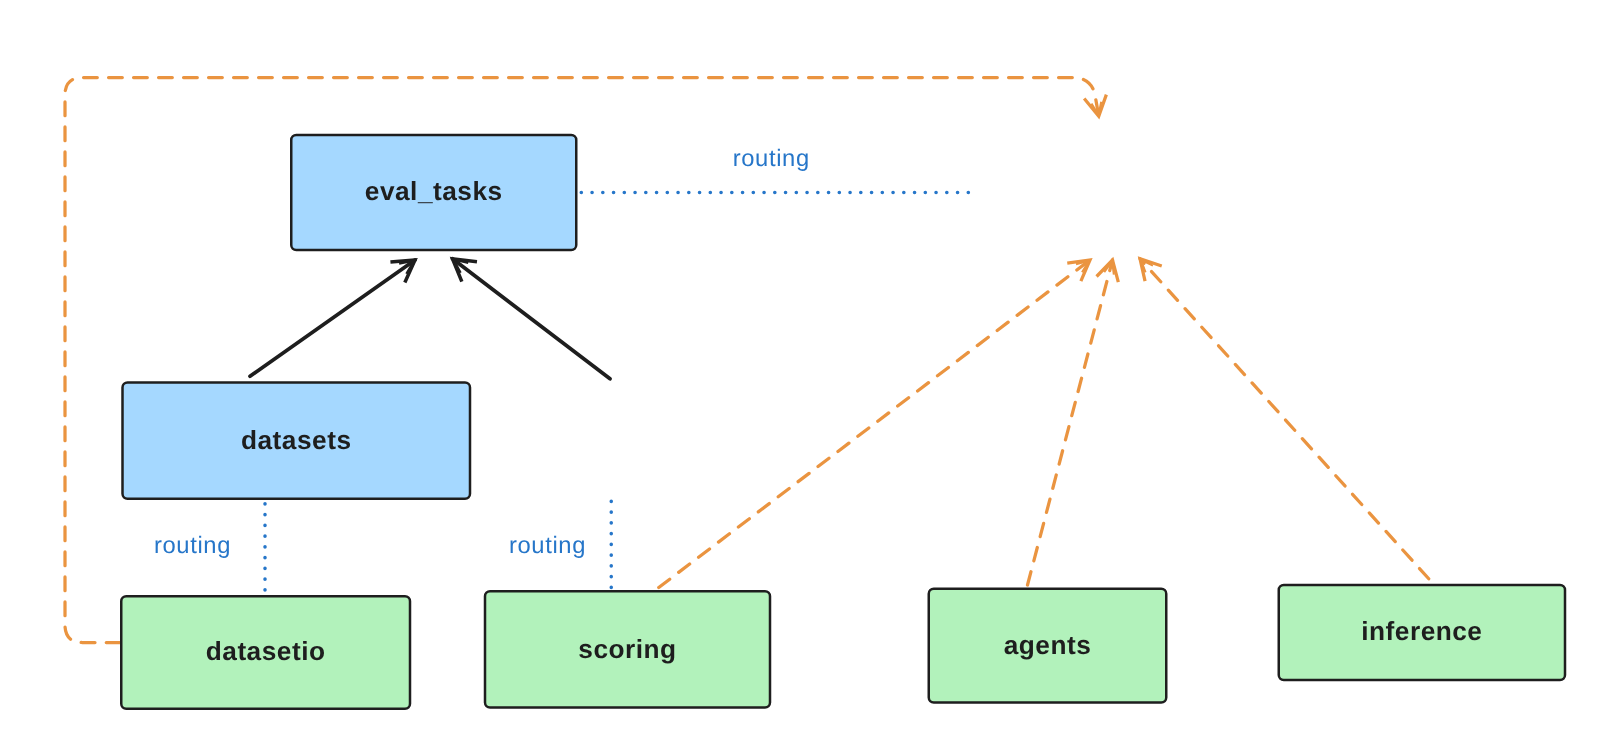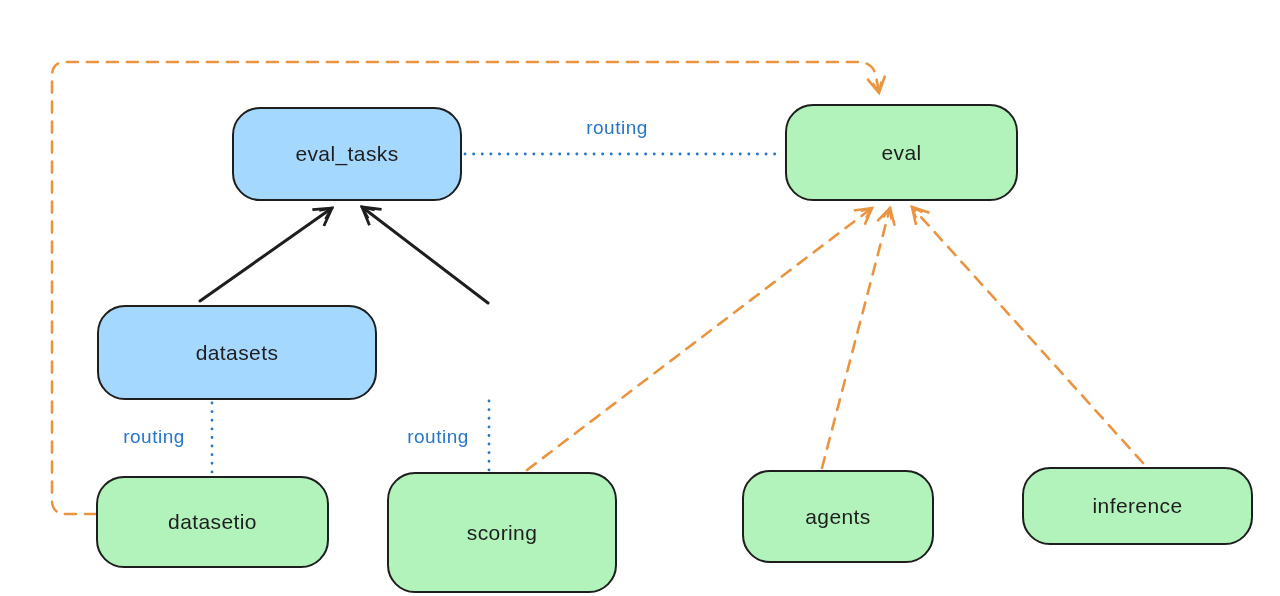--- a/index.html
+++ b/index.html
@@ -24,22 +24,23 @@
   .stroke-orange{stroke:var(--edge-orange);}
   .stroke-blue{stroke:var(--edge-blue);}
   .wire{fill:none;stroke-linecap:round;stroke-linejoin:round;}
   .solid{stroke-width:3;}
   .dashed{stroke-width:2.6;stroke-dasharray:11 9;}
   .dotted{stroke-width:2.8;stroke-dasharray:0.1 8.5;stroke-linecap:round;}
   .node{
     position:absolute;z-index:2;
     display:flex;align-items:center;justify-content:center;
     border:2.6px solid var(--node-border);
-    border-radius:28px;
+    border-radius:5px;
     box-sizing:border-box;
+    font-weight:bold;
   }
   .node.blue{background:var(--node-blue-fill);}
   .node.green{background:var(--node-green-fill);}
   .node-label{
     color:#1e1e1e;
     font-size:21px;
     letter-spacing:0.4px;
   }
   .edge-label{
     position:absolute;z-index:3;
@@ -78,34 +79,31 @@
 
     <path class="wire dashed stroke-orange" d="M 527 470 L 872 208" marker-end="url(#ah-orange)"></path>
     <path class="wire dashed stroke-orange" d="M 822 468 L 890 208" marker-end="url(#ah-orange)"></path>
     <path class="wire dashed stroke-orange" d="M 1143 463 L 912 207" marker-end="url(#ah-orange)"></path>
   </svg>
 
   <div class="node blue" style="left:232px;top:107px;width:230px;height:94px">
     <span class="node-label">eval_tasks</span>
   </div>
 
-  <div class="node green" style="left:785px;top:104px;width:233px;height:97px">
-    <span class="node-label">eval</span>
-  </div>
 
   <div class="node blue" style="left:97px;top:305px;width:280px;height:95px">
     <span class="node-label">datasets</span>
   </div>
 
 
   <div class="node green" style="left:96px;top:476px;width:233px;height:92px">
     <span class="node-label">datasetio</span>
   </div>
 
-  <div class="node green" style="left:387px;top:472px;width:230px;height:121px">
+  <div class="node green" style="left:387px;top:472px;width:230px;height:95px">
     <span class="node-label">scoring</span>
   </div>
 
   <div class="node green" style="left:742px;top:470px;width:192px;height:93px">
     <span class="node-label">agents</span>
   </div>
 
   <div class="node green" style="left:1022px;top:467px;width:231px;height:78px">
     <span class="node-label">inference</span>
   </div>

